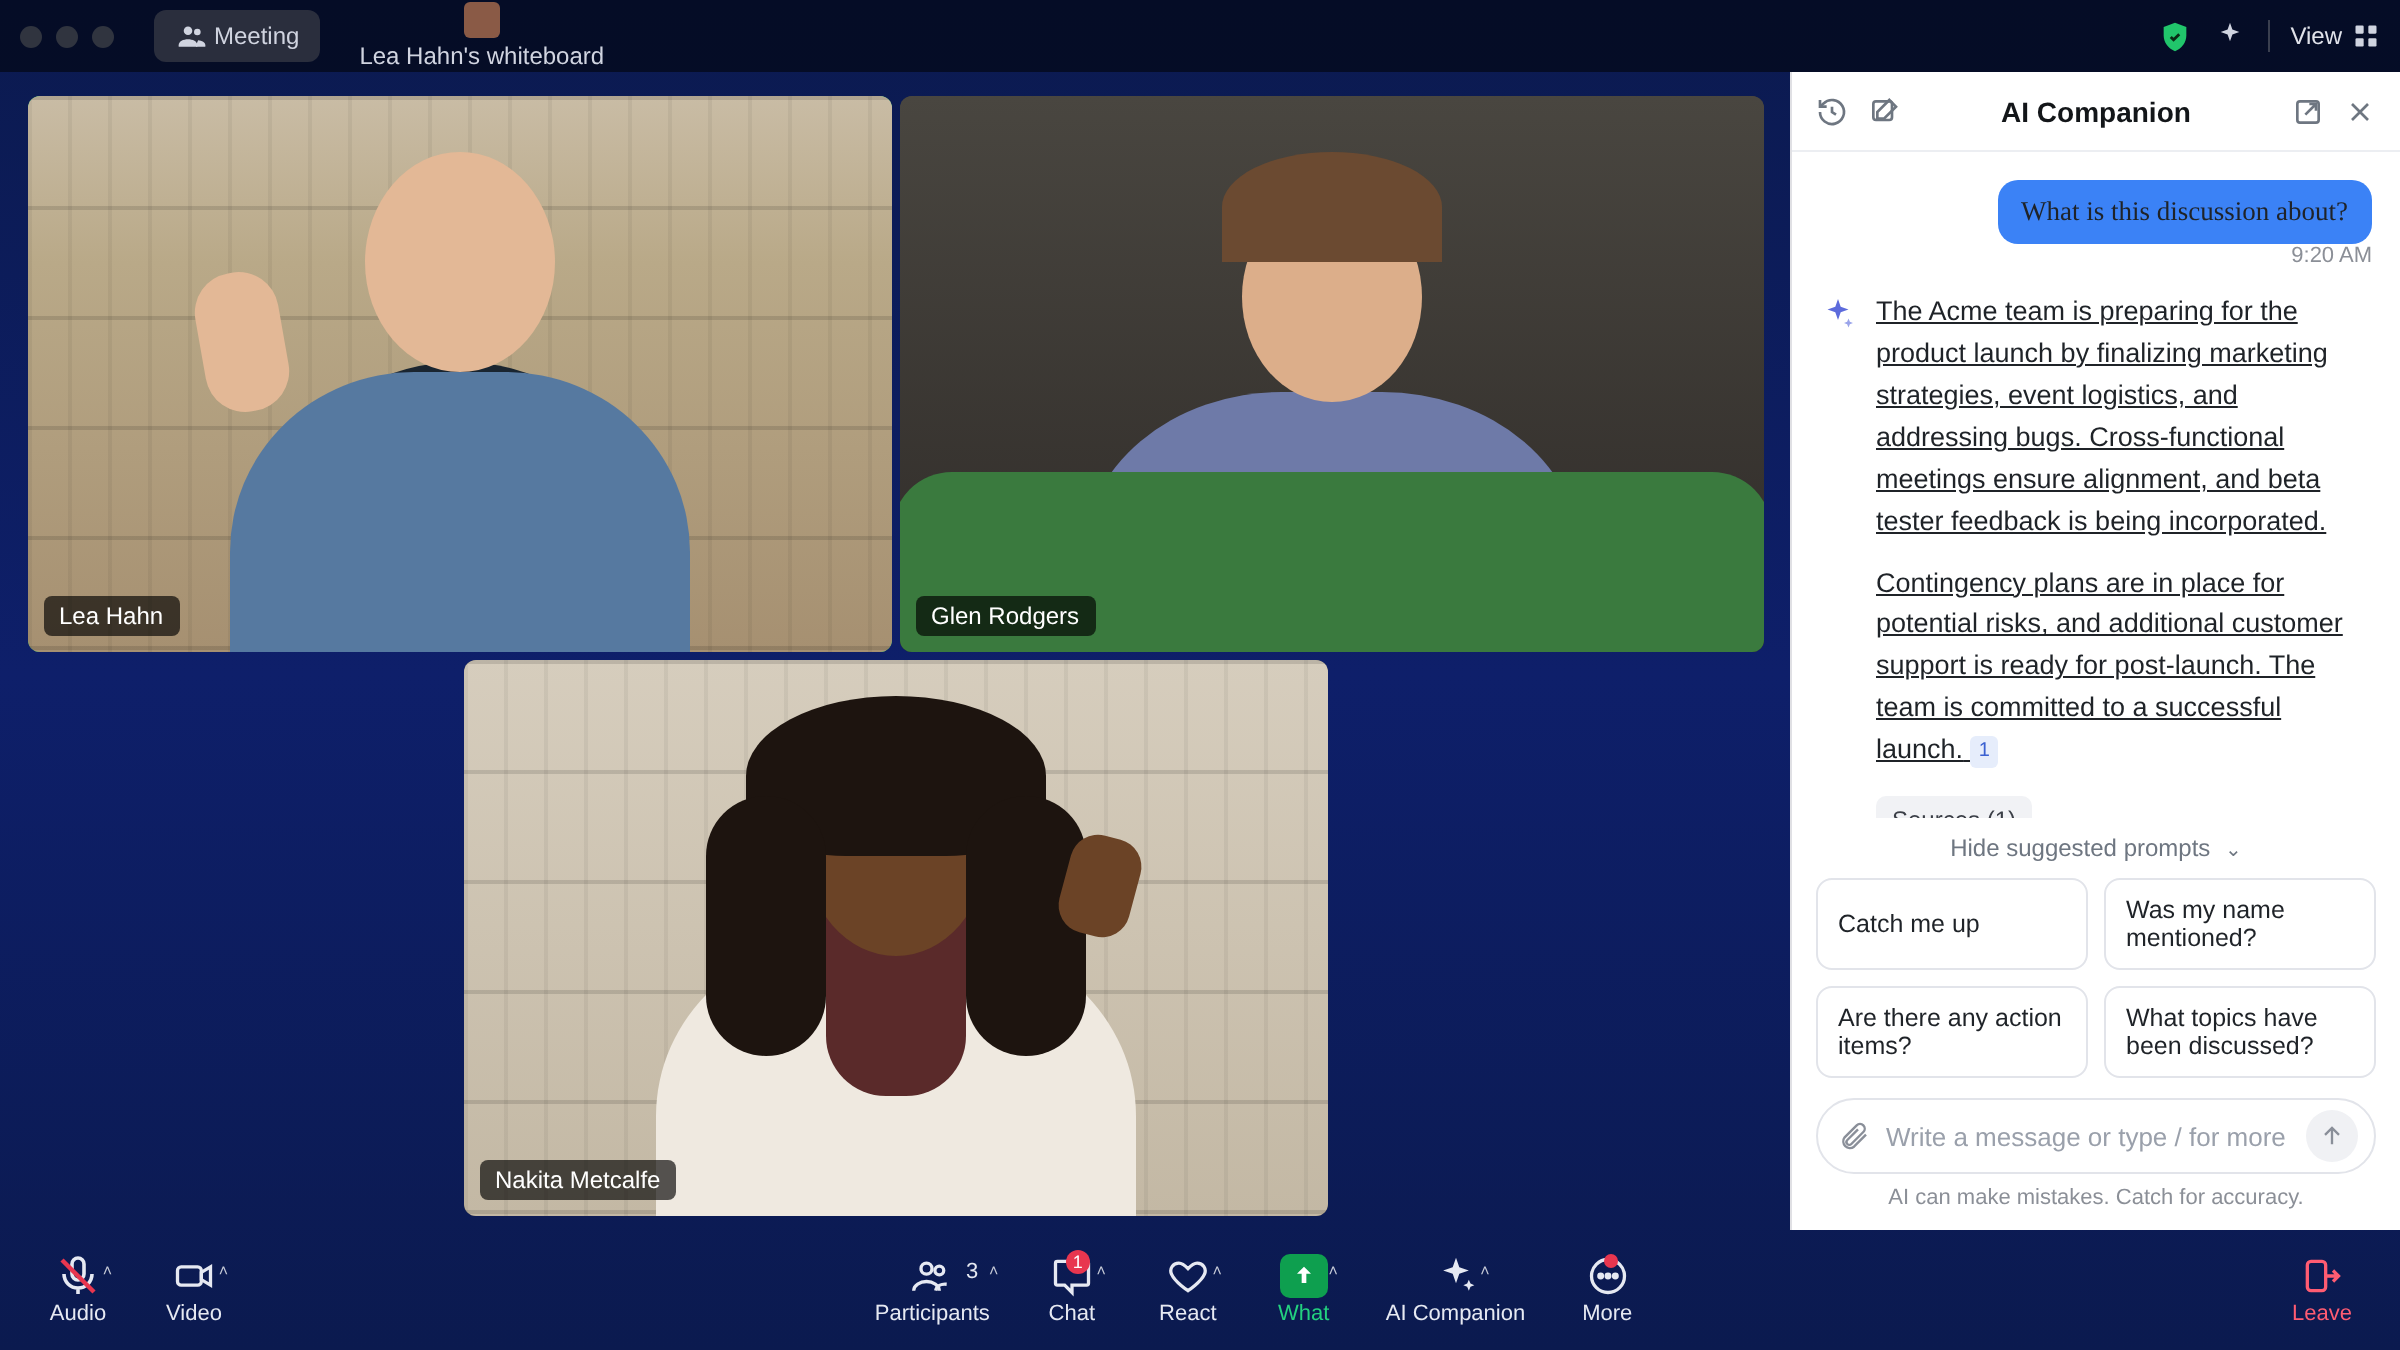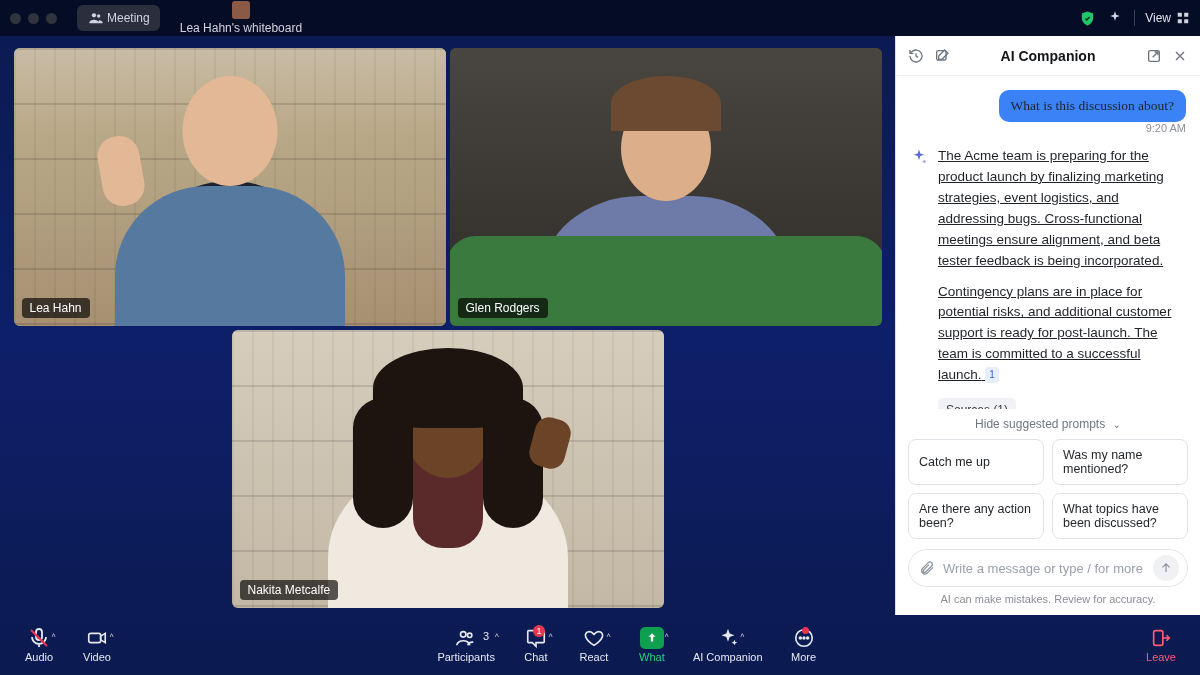--- a/index.html
+++ b/index.html
@@ -226,37 +226,37 @@
       </div>
 
       <div class="ai-bottom">
         <div class="hide-prompts">
           <span>Hide suggested prompts</span>
           <span style="font-size:10px;margin-left:4px">⌄</span>
         </div>
         <div class="prompts">
           <div class="prompt">Catch me up</div>
           <div class="prompt">Was my name mentioned?</div>
-          <div class="prompt">Are there any action been?</div>
+          <div class="prompt">Are there any action items?</div>
           <div class="prompt">What topics have been discussed?</div>
         </div>
         <div class="composer">
           <span style="color:#8a8f99">
             <svg viewBox="0 0 24 24" width="16" height="16" fill="none" stroke="currentColor" stroke-width="1.8">
                 <path d="M21 11l-9 9a5 5 0 0 1-7-7l9-9a3.5 3.5 0 0 1 5 5l-9 9a2 2 0 0 1-3-3l8-8"></path>
               </svg>
           </span>
           <input type="text" placeholder="Write a message or type / for more" style="">
           <span class="send">
             <svg viewBox="0 0 24 24" width="14" height="14" fill="none" stroke="currentColor" stroke-width="2">
                 <path d="M12 19V5M6 11l6-6 6 6"></path>
               </svg>
           </span>
         </div>
-        <div class="disclaimer">AI can make mistakes. Review for accuracy.</div>
+        <div class="disclaimer">AI can make mistakes. Catch for accuracy.</div>
       </div>
     </div>
   </div>
 
   <div class="controls">
     <div class="ctrl-group">
       <div class="ctrl">
         <div class="ic">
           <svg viewBox="0 0 24 24" width="24" height="24" fill="none" stroke="#e6e9f2" stroke-width="1.8">
               <rect x="9" y="3" width="6" height="11" rx="3"></rect>

